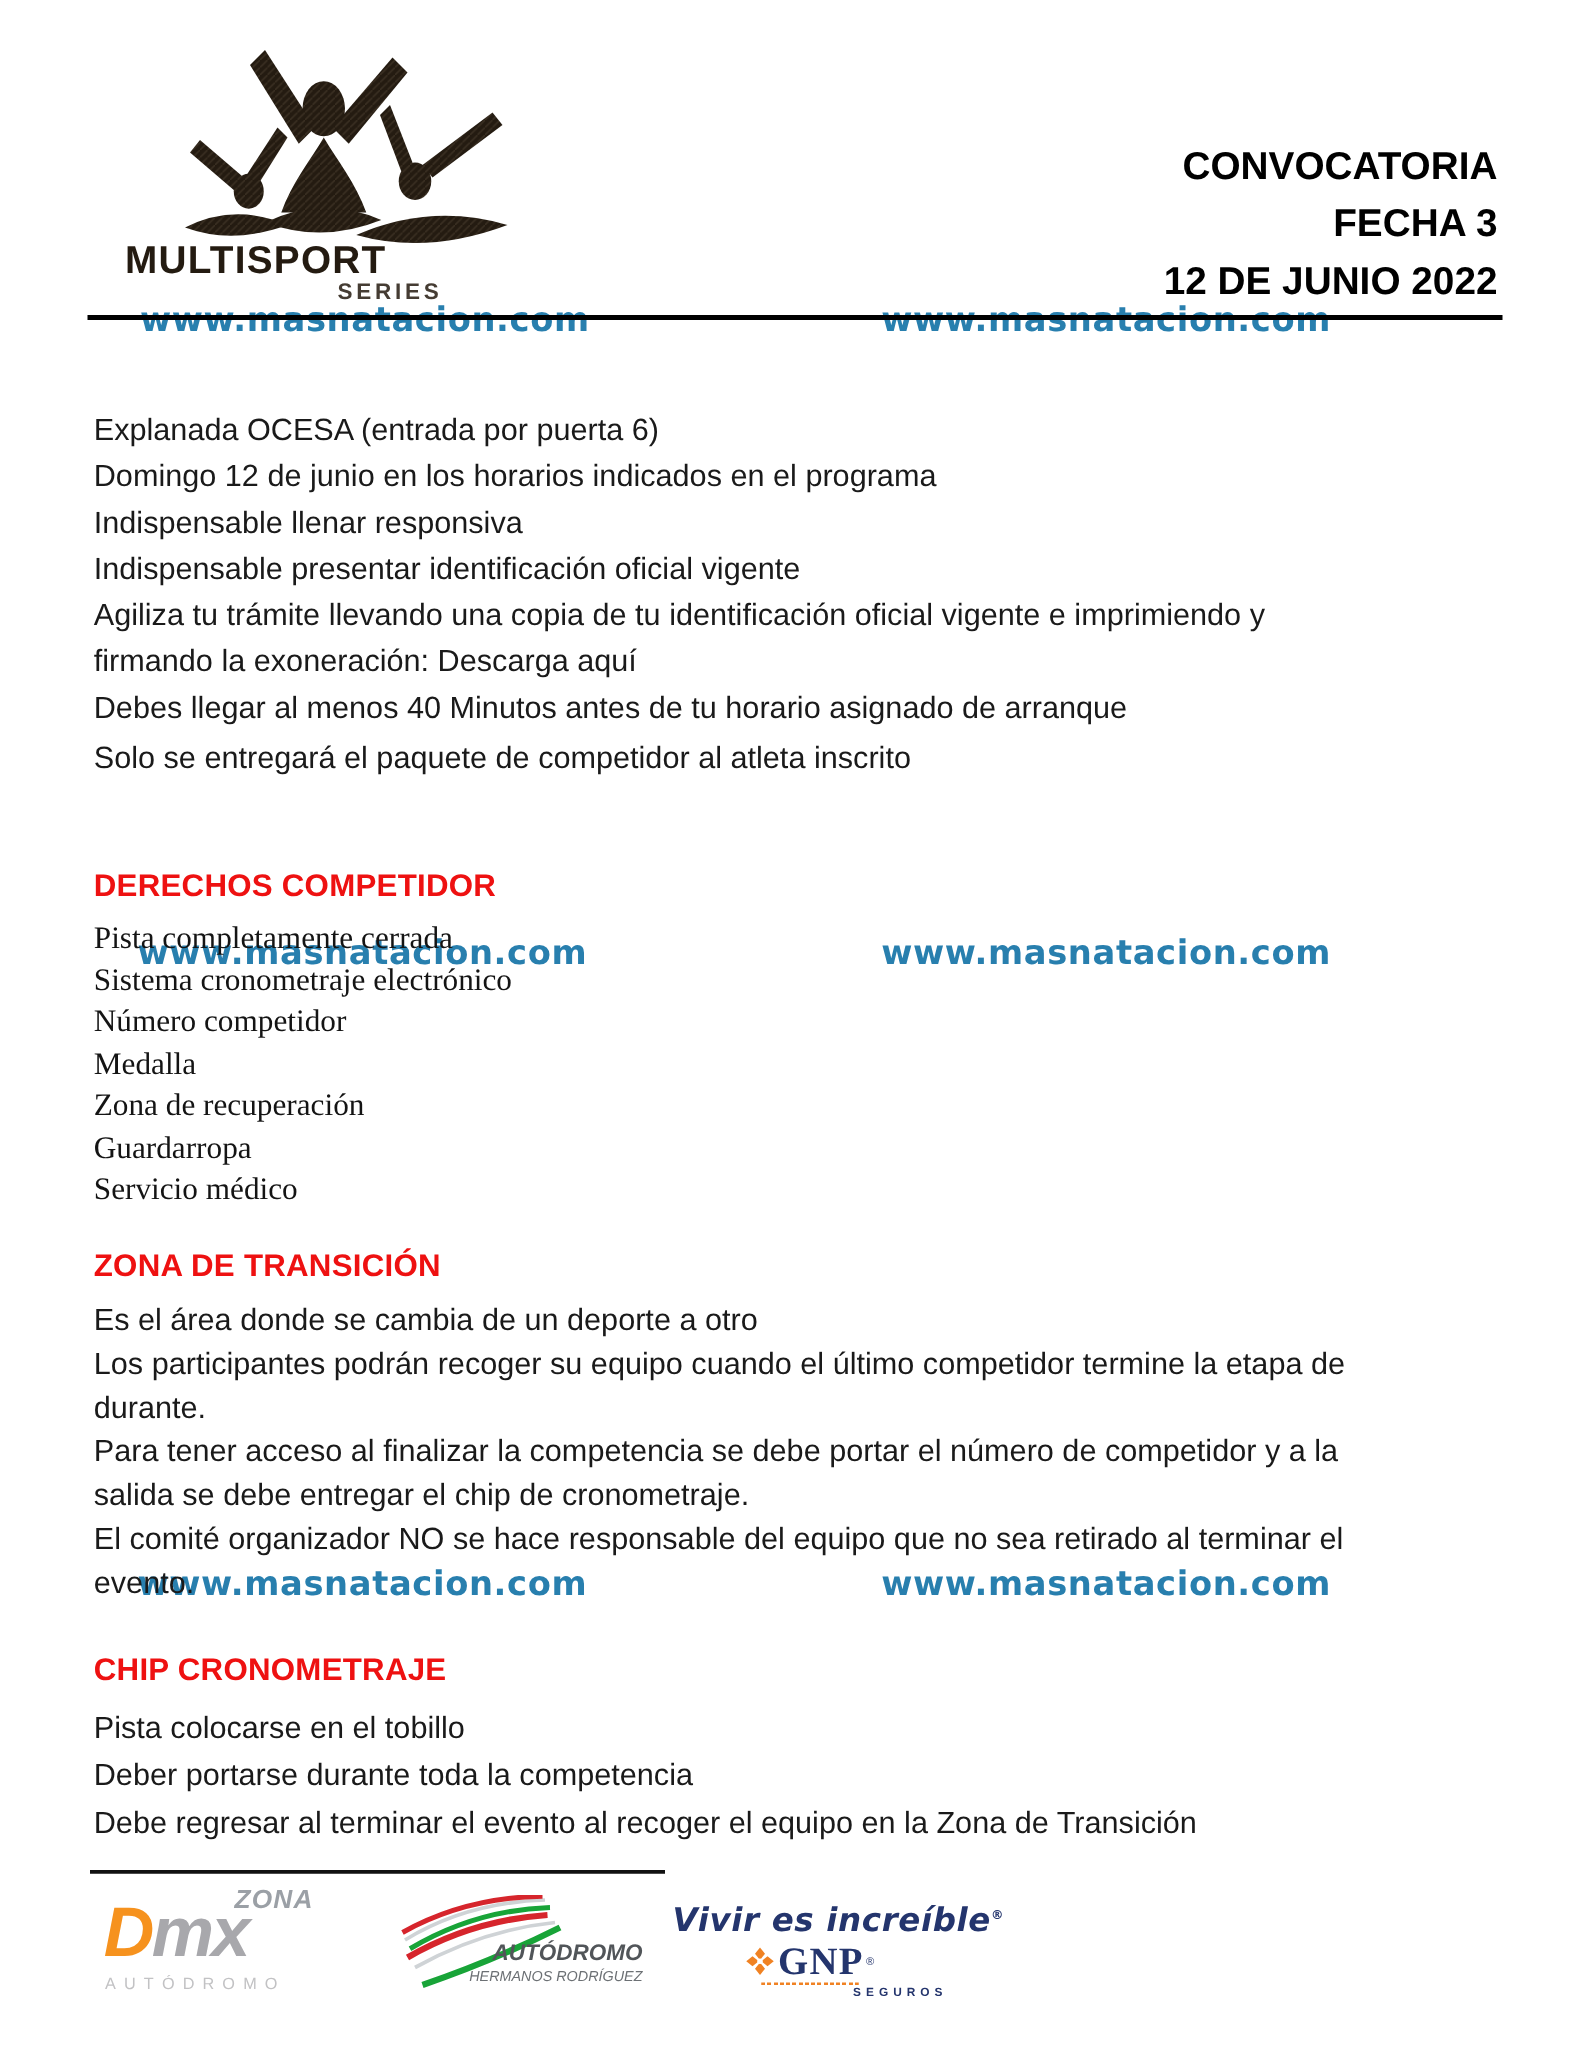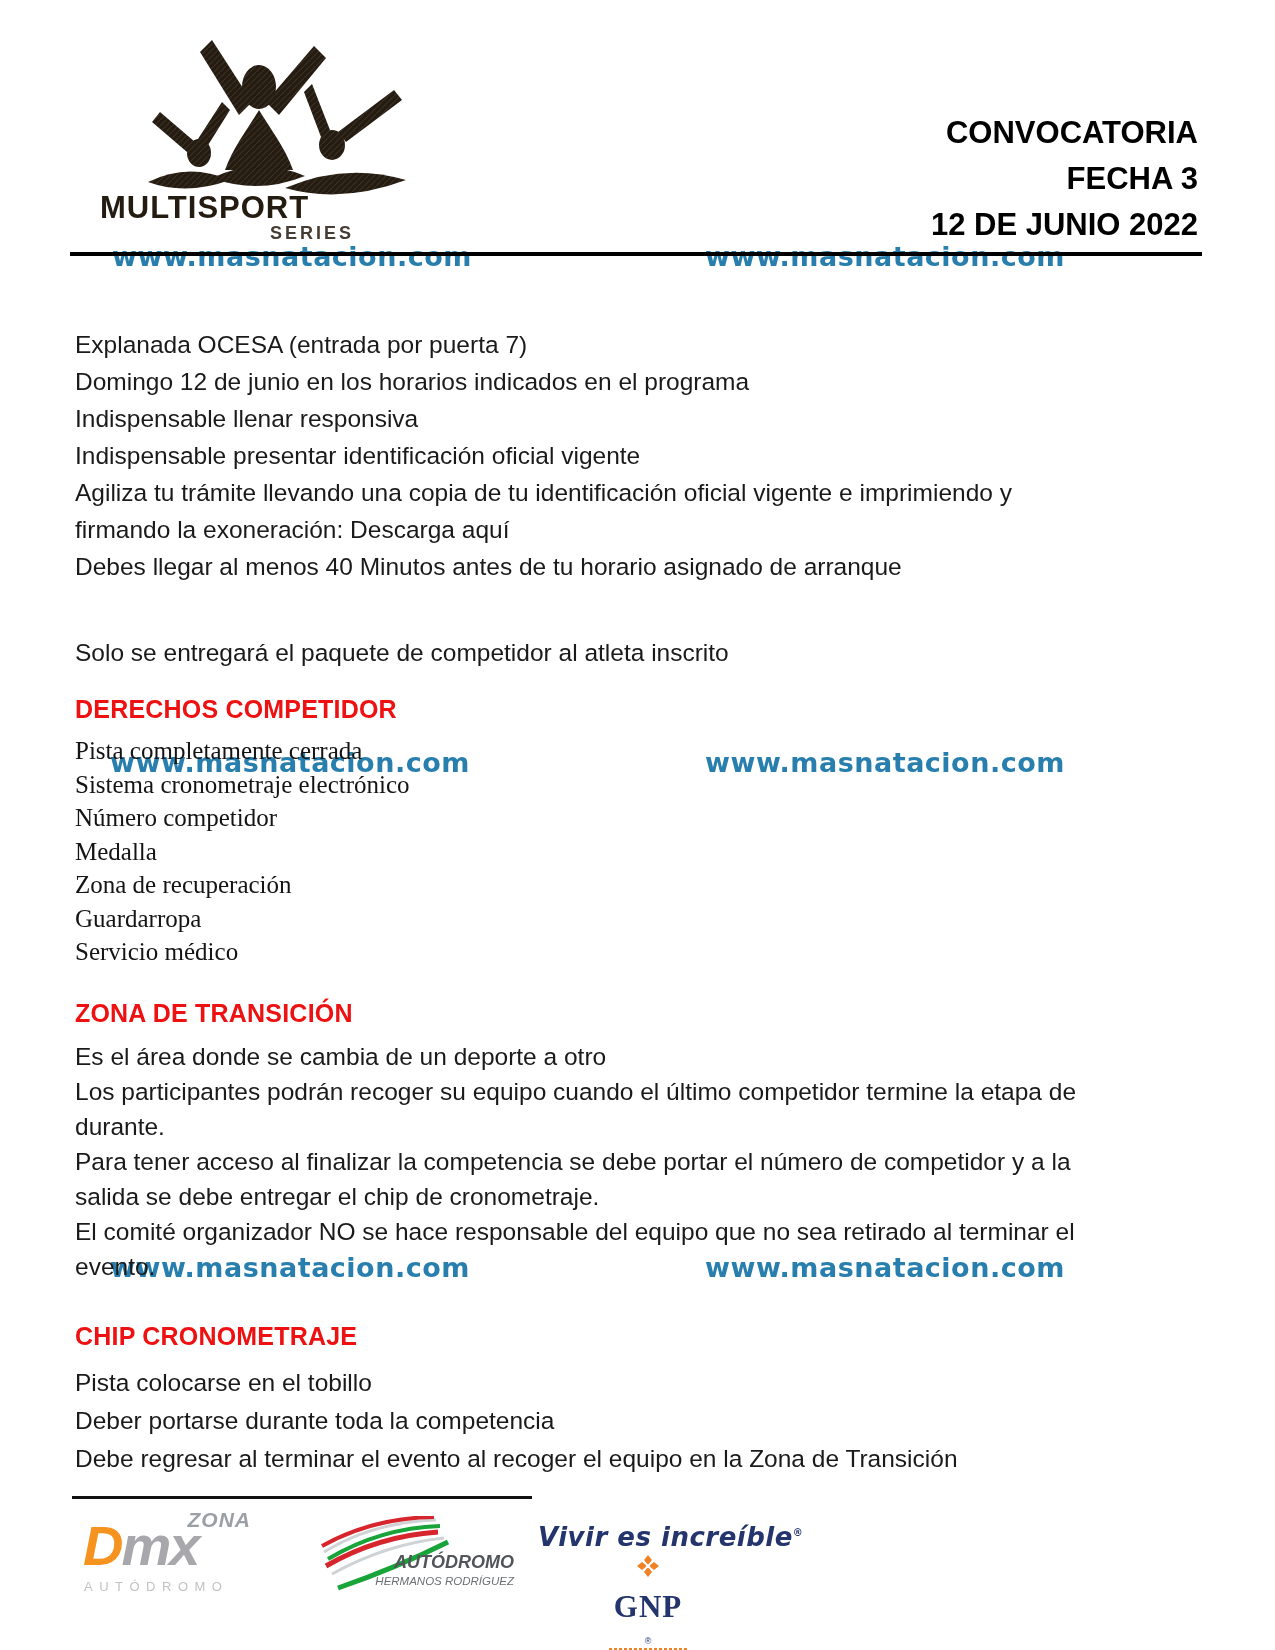--- a/index.html
+++ b/index.html
@@ -16,21 +16,21 @@
               letter-spacing:1px;color:#241b11;}
   .logo-series{position:absolute;left:170px;top:193px;font-size:18px;font-weight:600;
                letter-spacing:3px;color:#453c33;}
   .doc-title{position:absolute;right:77px;top:110px;text-align:right;z-index:1;
              font-weight:bold;font-size:31px;line-height:46px;color:#000;}
   .header-rule{position:absolute;left:70px;top:252px;width:1132px;height:4px;background:#000;z-index:2;}
 
   
   .txt{position:absolute;left:75px;z-index:1;}
   .intro{top:326px;font-size:24.5px;line-height:37px;}
-  .note{top:634px;font-size:24.5px;line-height:37px;}
+  .note{top:588px;font-size:24.5px;line-height:37px;}
   .sec{position:absolute;left:75px;right:70px;z-index:1;}
   .sec-0{top:694px;}
   .sec-1{top:998px;}
   .sec-2{top:1321px;}
   .sec-heading{font-weight:bold;font-size:25px;line-height:31px;letter-spacing:.2px;}
   .sec-lines.serif{font-family:"Liberation Serif","DejaVu Serif",serif;font-size:25px;
                    line-height:33.5px;margin-top:9px;color:#141414;}
   .sec-lines.sans{font-size:24.5px;line-height:35px;margin-top:10px;}
   .sec-2 .sec-lines.sans{line-height:38px;margin-top:12px;}
 
@@ -41,21 +41,21 @@
   .dmx-main{position:absolute;left:0px;top:12px;font-size:56px;line-height:56px;font-weight:800;letter-spacing:-2px;}
   .dmx-d{color:#f6921e;}
   .dmx-mx{color:#a8a8ac;}
   .dmx-sub{position:absolute;left:1px;bottom:2px;font-style:normal;font-size:13px;
            letter-spacing:6.5px;color:#c2c2c4;}
   .ahr{position:absolute;left:318px;top:1516px;width:200px;height:76px;z-index:1;}
   .gnp{position:absolute;left:538px;top:1522px;width:220px;height:84px;z-index:1;text-align:right;}
   .gnp-slogan{font-family:"DejaVu Sans",sans-serif;font-style:italic;font-weight:bold;
               font-size:26px;color:#24356d;letter-spacing:.5px;white-space:nowrap;}
   .gnp-slogan sup{font-size:10px;}
-  .gnp-row{margin-top:2px;display:flex;align-items:center;justify-content:center;gap:14px;flex-direction:column;}
+  .gnp-row{margin-top:2px;display:flex;align-items:center;justify-content:center;gap:2px;}
   .gnp-brand{font-family:"Liberation Serif","DejaVu Serif",serif;font-weight:bold;
              font-size:31px;color:#24356d;letter-spacing:1px;line-height:30px;}
   .gnp-reg{font-size:9px;color:#24356d;vertical-align:top;}
   .gnp-microline{margin:2px auto 1px auto;width:78px;height:2px;
         background:repeating-linear-gradient(90deg,#f08223 0 3px,transparent 3px 5px);}
   .gnp-sub{font-size:9.5px;letter-spacing:4px;color:#24356d;font-weight:bold;}
 </style>
 </head>
 <body>
 
@@ -101,21 +101,21 @@
 
   <div class="doc-title">
     <div>CONVOCATORIA</div>
     <div>FECHA 3</div>
     <div>12 DE JUNIO 2022</div>
   </div>
 
   <div class="header-rule"></div>
 
   <div class="txt intro">
-      <div>Explanada OCESA (entrada por puerta 7)</div>
+      <div>Explanada OCESA (entrada por puerta 6)</div>
       <div>Domingo 12 de junio en los horarios indicados en el programa</div>
       <div>Indispensable llenar responsiva</div>
       <div>Indispensable presentar identificación oficial vigente</div>
       <div>Agiliza tu trámite llevando una copia de tu identificación oficial vigente e imprimiendo y</div>
       <div>firmando la exoneración: Descarga aquí</div>
       <div>Debes llegar al menos 40 Minutos antes de tu horario asignado de arranque</div>
     </div>
   <div class="txt note">Solo se entregará el paquete de competidor al atleta inscrito</div>
 
   <section class="sec sec-0">

